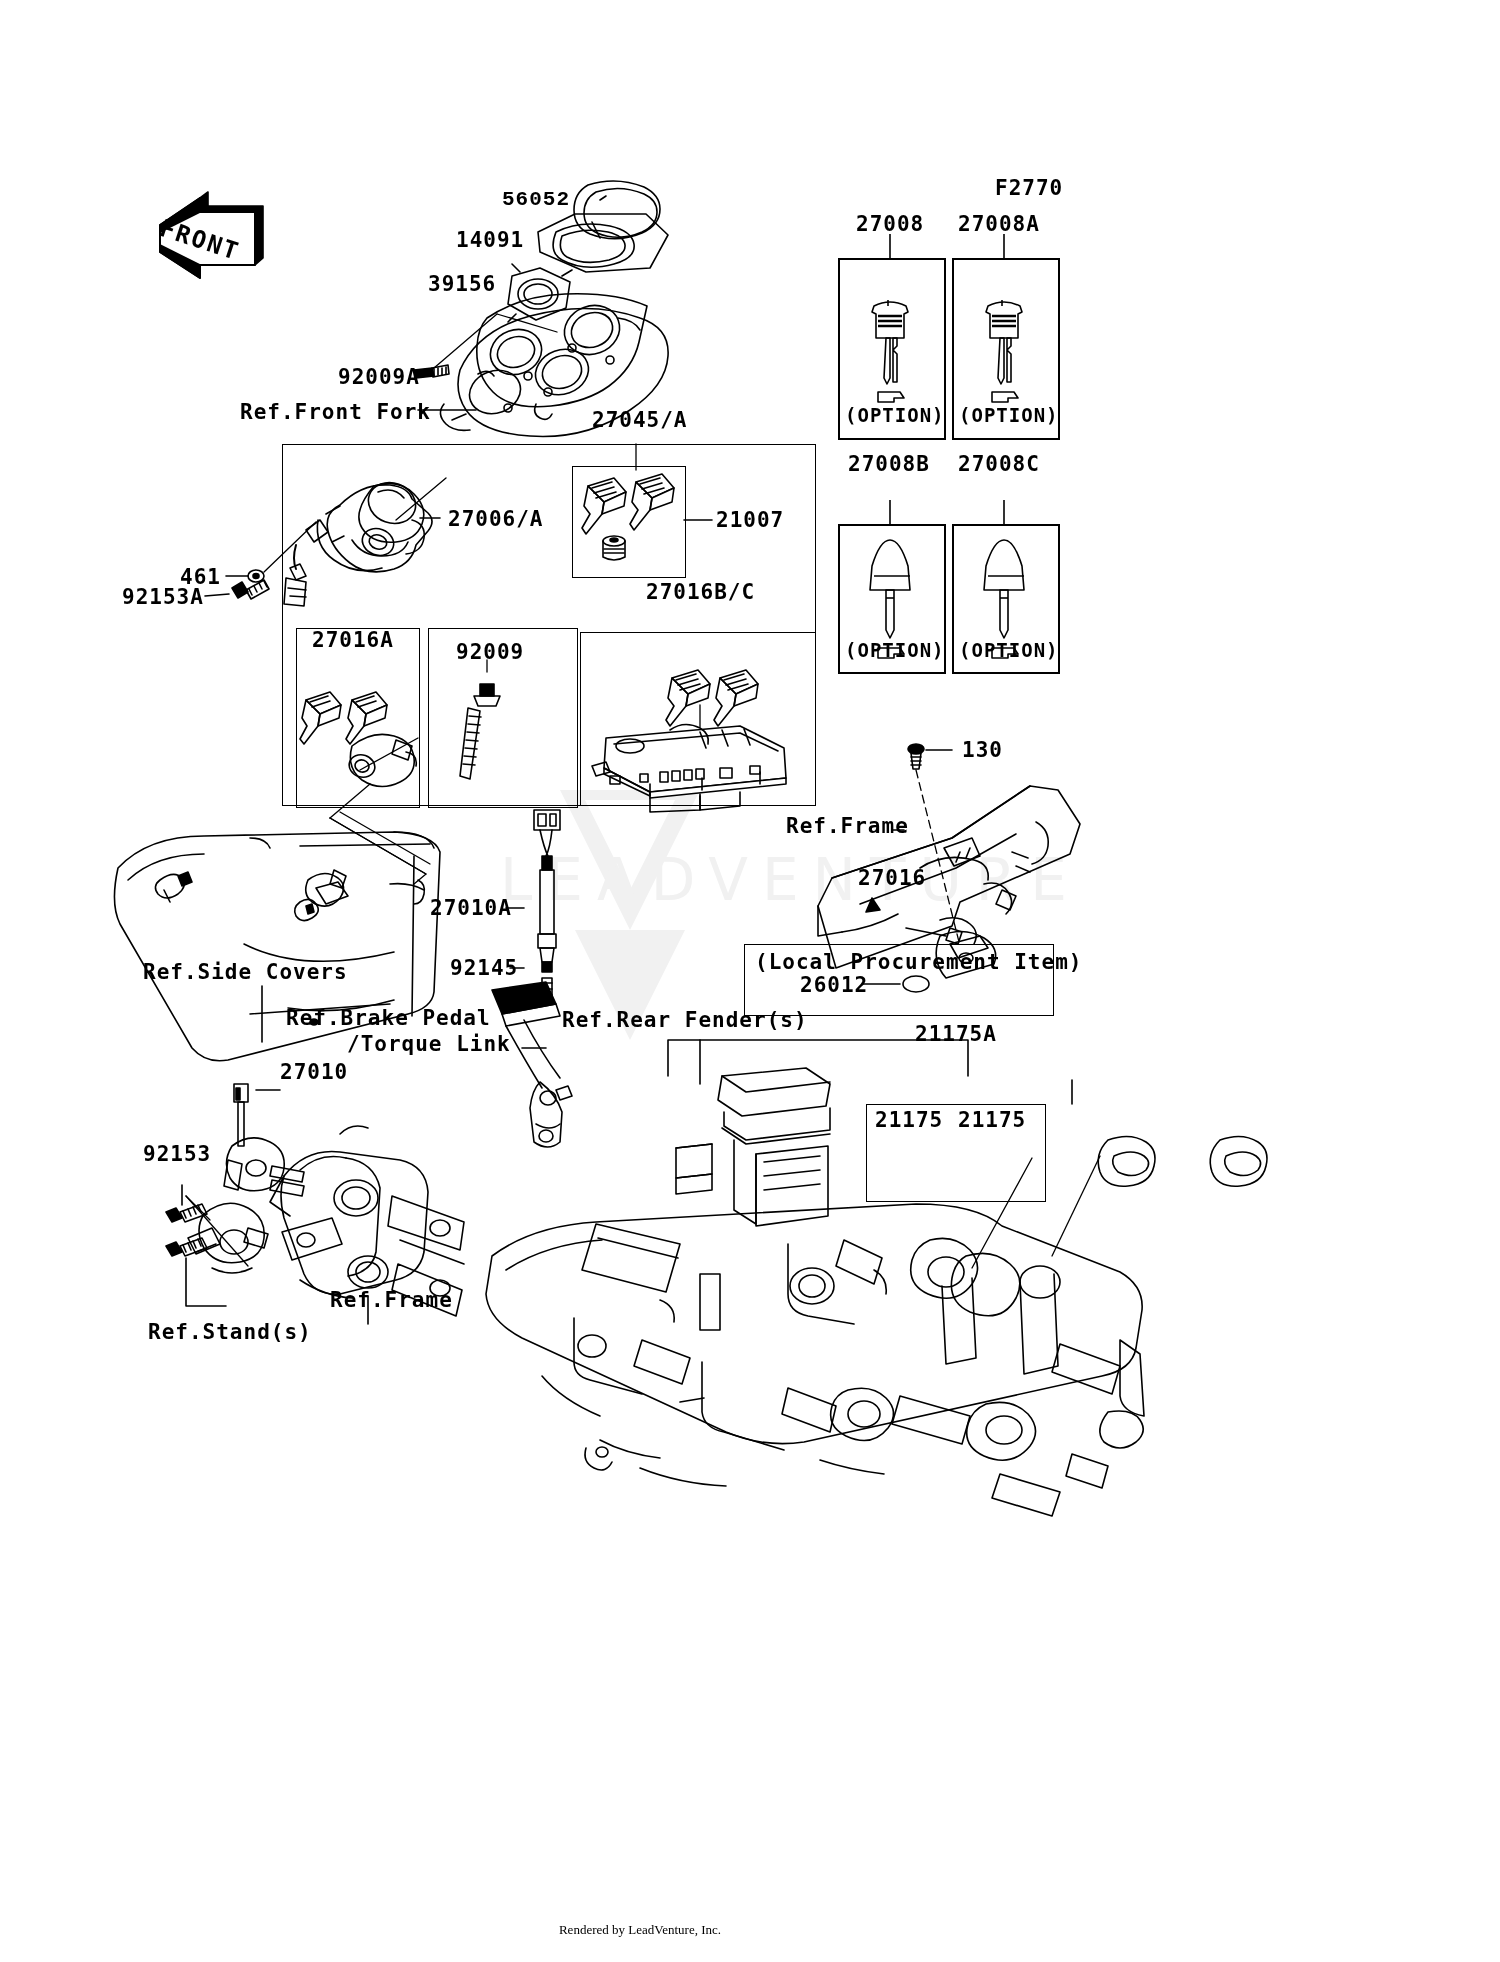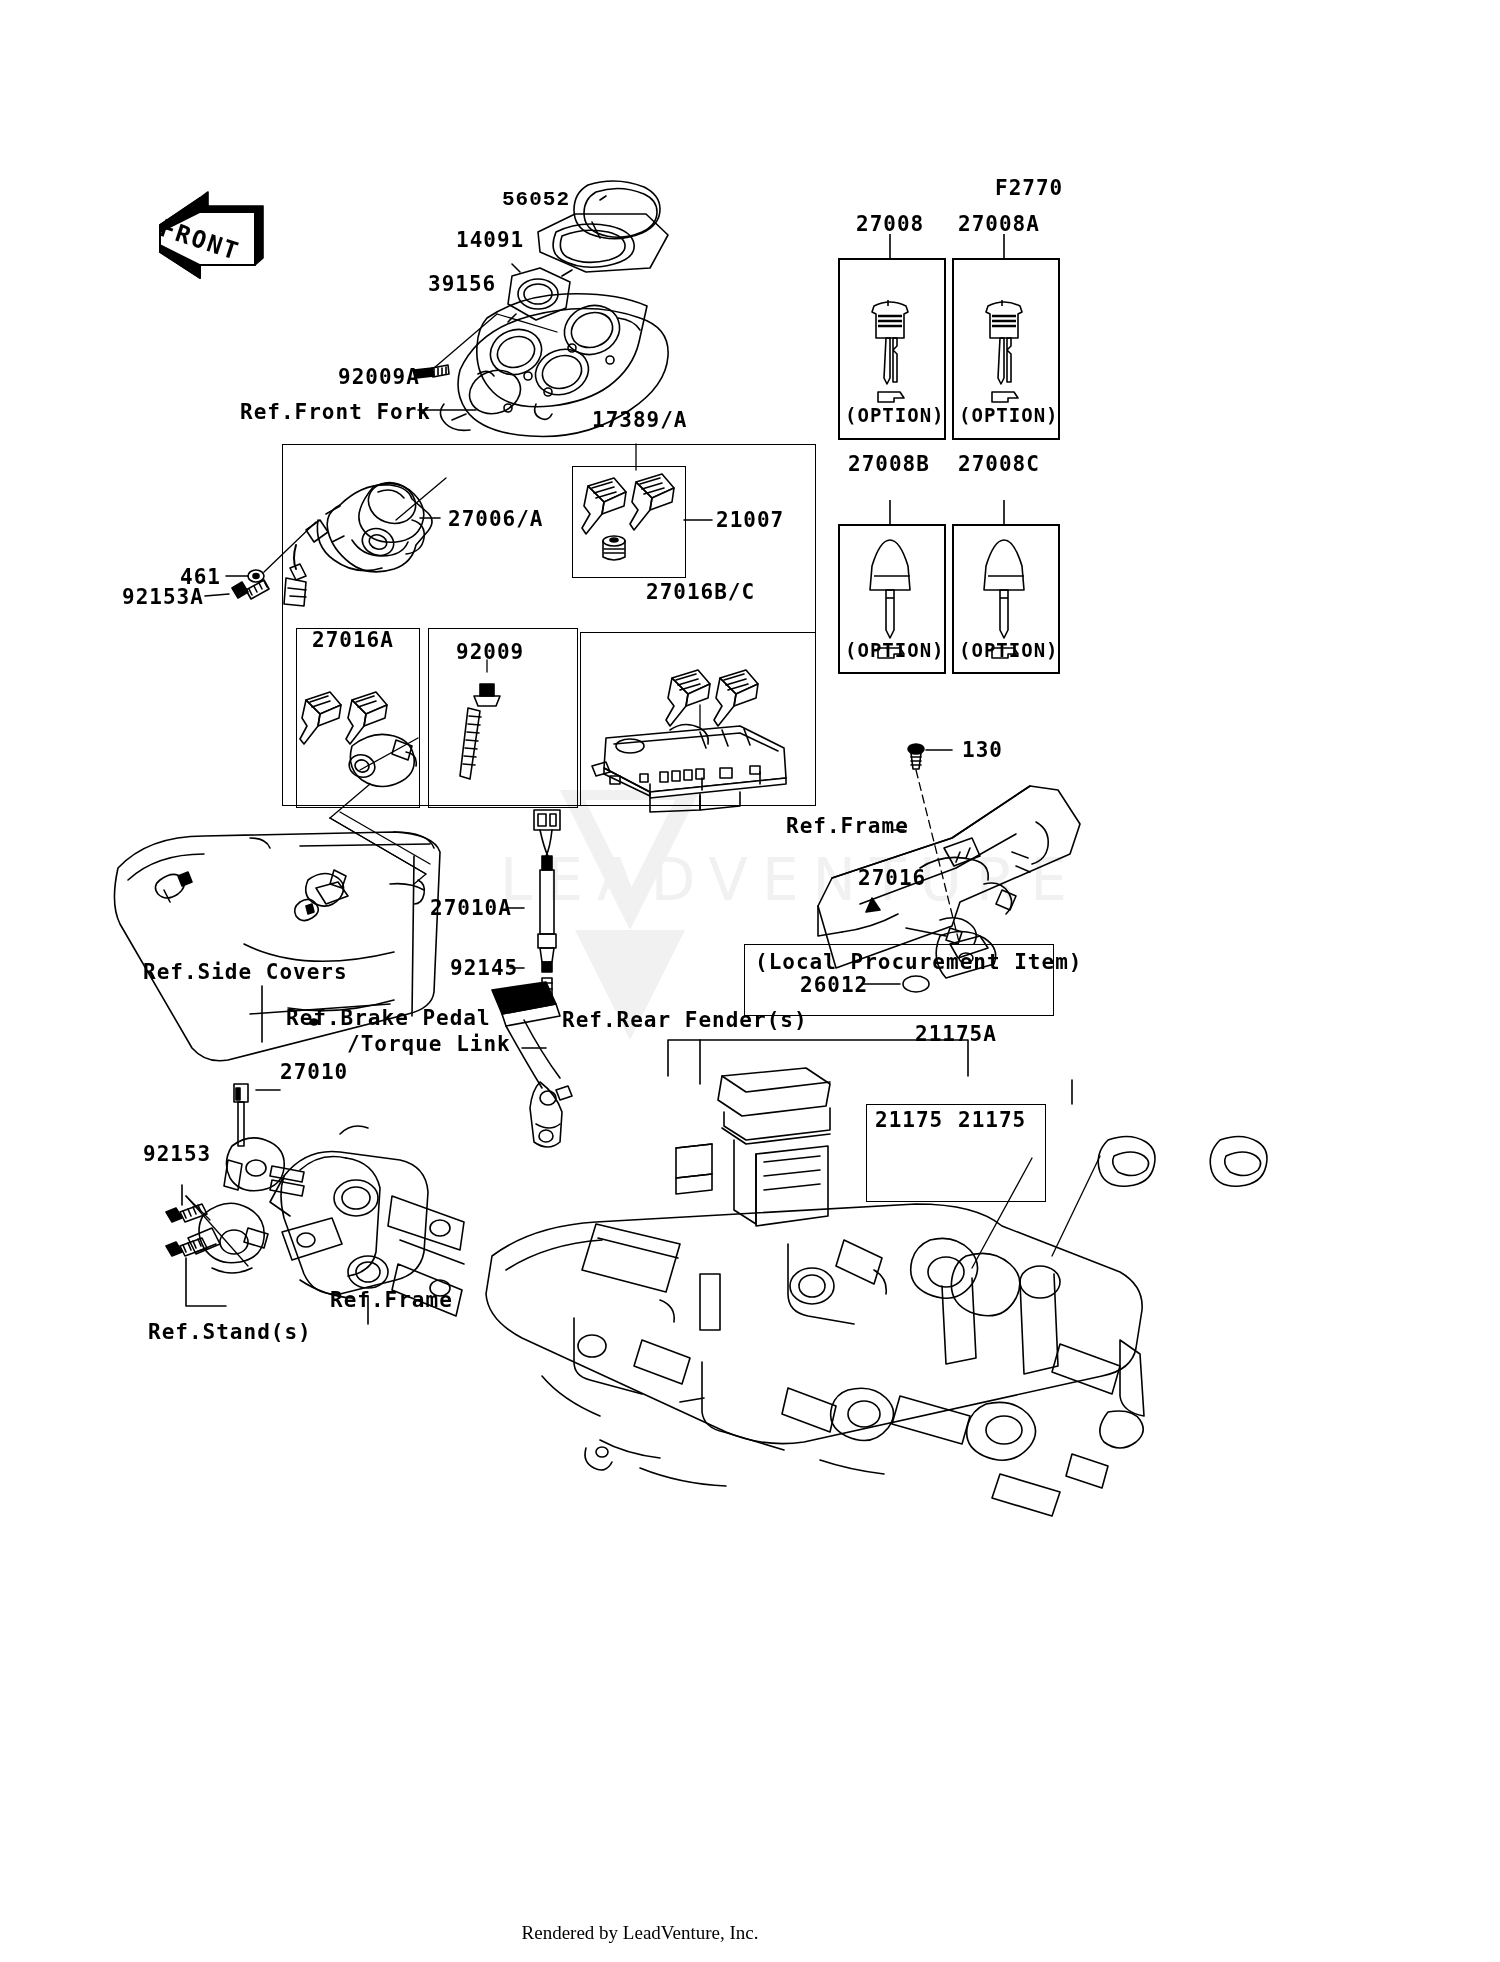--- a/index.html
+++ b/index.html
@@ -6,21 +6,21 @@
   body{width:1500px;height:1962px;position:relative;
        font-family:"DejaVu Sans Mono","Liberation Mono",monospace;color:#000;}
   .stage{position:absolute;left:0;top:0;width:1500px;height:1962px;overflow:hidden;}
   svg.layer{position:absolute;left:0;top:0;width:1500px;height:1962px;}
   .lbl{position:absolute;white-space:pre;font-weight:bold;letter-spacing:1px;
        font-family:"DejaVu Sans Mono","Liberation Mono",monospace;color:#000;
        font-size:21px;line-height:24px;}
   .lbl.small{font-size:19px;}
   .wm{position:absolute;left:0;top:0;width:1500px;height:1962px;pointer-events:none;}
   .footer{position:absolute;left:0;top:1922px;width:1280px;text-align:center;
-          font-family:"Liberation Serif","DejaVu Serif",serif;font-size:19px;color:#000;}
+          font-family:"Liberation Serif","DejaVu Serif",serif;font-size:13px;color:#000;}
   .box{position:absolute;border:2px solid #000;background:transparent;}
   .boxthin{position:absolute;border:1.6px solid #000;background:transparent;}
 </style>
 </head>
 <body>
 
 <div class="stage">
 
   <svg class="wm" viewBox="0 0 1500 1962">
     <g fill="#f1f1f1">
@@ -492,21 +492,21 @@
   </svg>
 
   <div class="lbl" style="left:995px;top:176px;">F2770</div>
 
   <div class="lbl" style="left:502px;top:188px;font-family:Liberation Mono, monospace;">56052</div>
   <div class="lbl" style="left:456px;top:228px;">14091</div>
   <div class="lbl" style="left:428px;top:272px;">39156</div>
   <div class="lbl" style="left:313px;top:365px;margin-left:25px;">92009A</div>
   <div class="lbl" style="left:240px;top:400px;">Ref.Front Fork</div>
   <div class="lbl" style="left:448px;top:507px;">27006/A</div>
-  <div class="lbl" style="left:592px;top:408px;">17389/A</div>
+  <div class="lbl" style="left:592px;top:408px;">27045/A</div>
   <div class="lbl" style="left:716px;top:508px;">21007</div>
   <div class="lbl" style="left:180px;top:565px;">461</div>
   <div class="lbl" style="left:122px;top:585px;">92153A</div>
   <div class="lbl" style="left:312px;top:628px;">27016A</div>
   <div class="lbl" style="left:456px;top:640px;">92009</div>
   <div class="lbl" style="left:646px;top:580px;">27016B/C</div>
 
   <div class="lbl" style="left:962px;top:738px;">130</div>
   <div class="lbl" style="left:786px;top:814px;">Ref.Frame</div>
   <div class="lbl" style="left:858px;top:866px;">27016</div>

